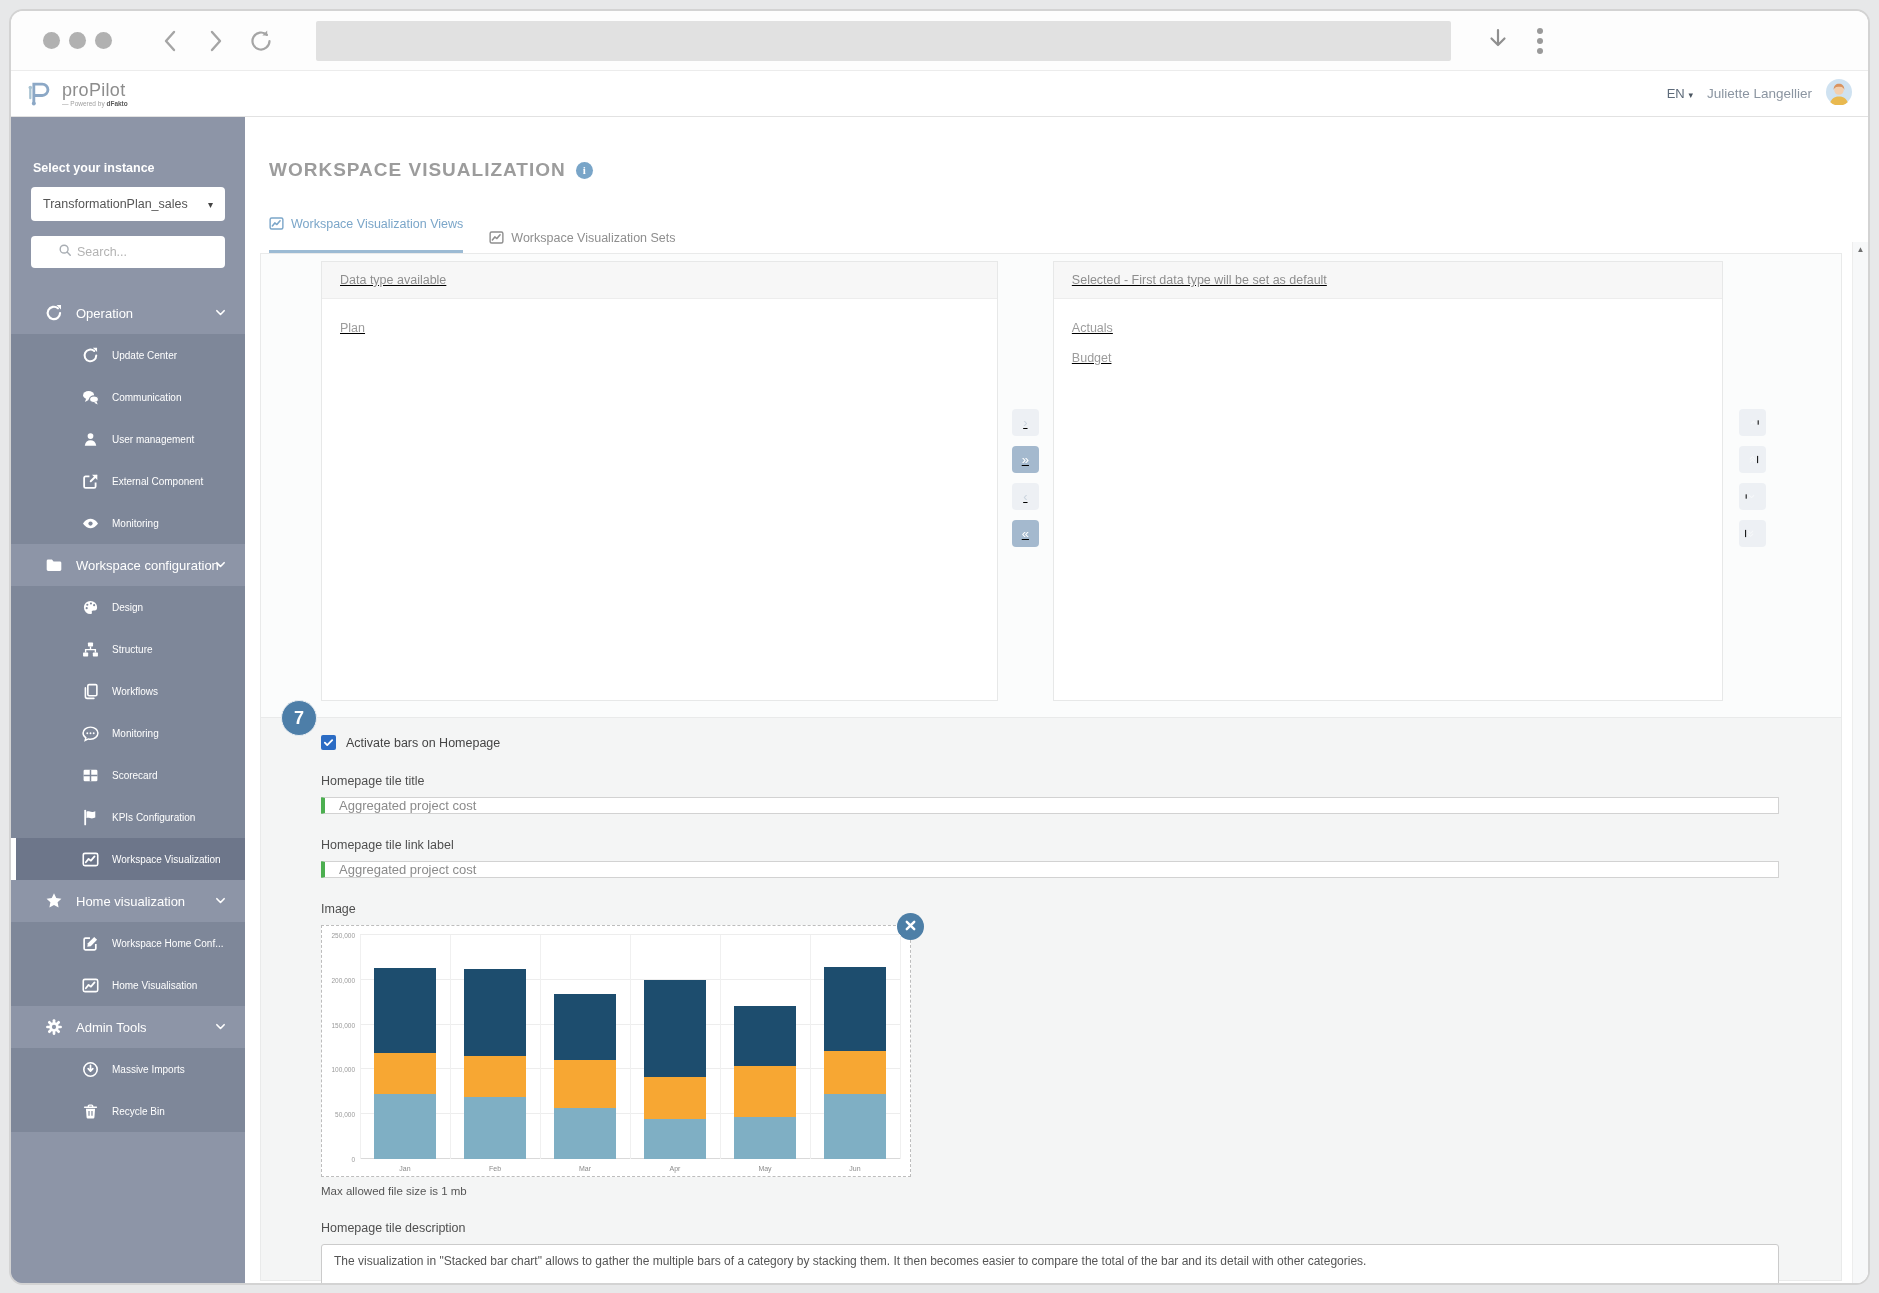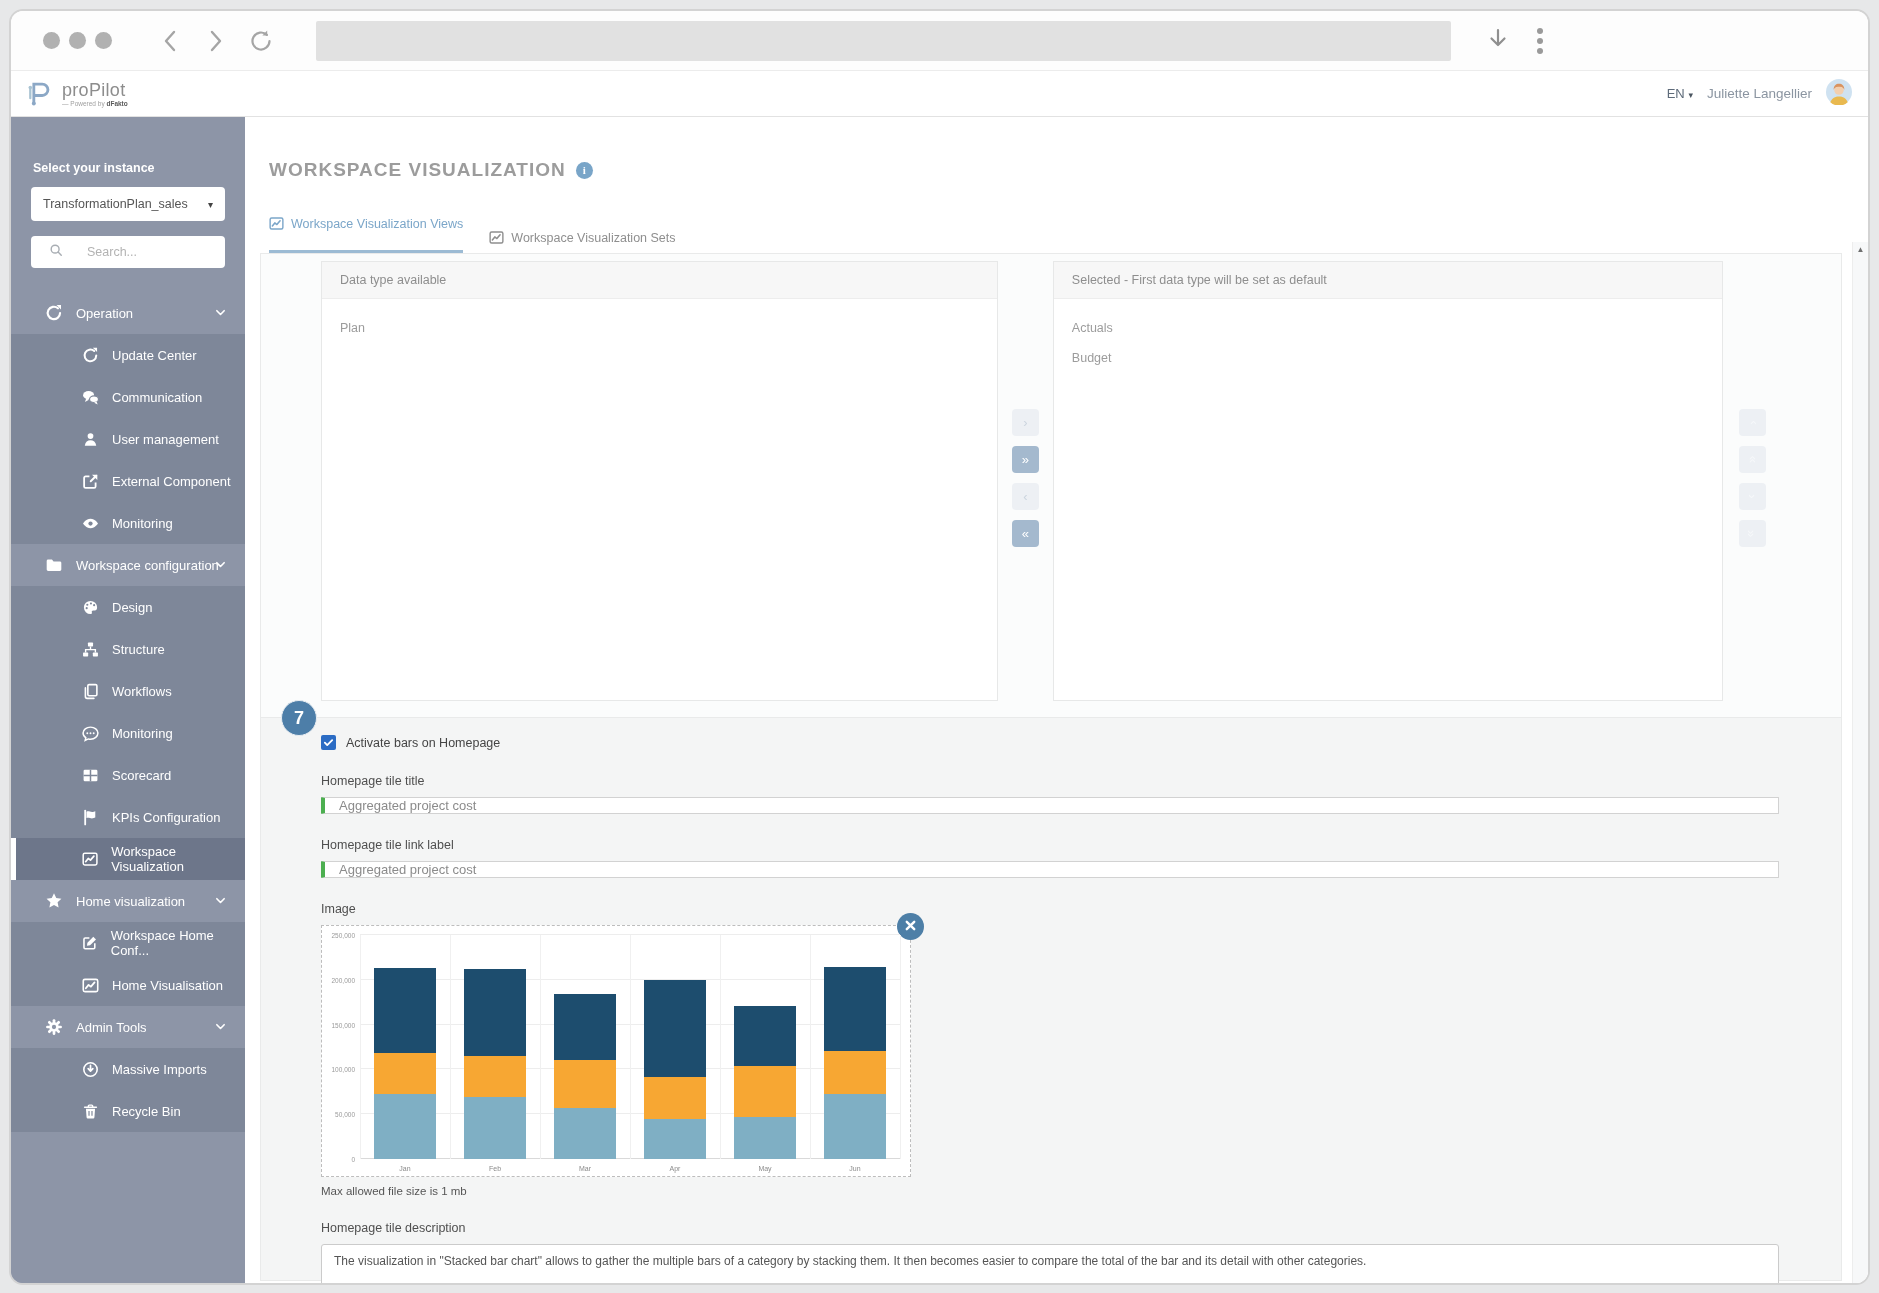--- a/index.html
+++ b/index.html
@@ -39,31 +39,31 @@
   .app-body { flex:1; display:flex; min-height:0; position:relative; }
   
   .sidebar { width:234px; background:#8d95a7; flex:none; overflow:hidden; padding-top:44px;
     display:flex; flex-direction:column; }
   .instance-label { color:#fff; font-weight:bold; font-size:12.5px; margin:0 0 12px 22px; }
   .instance-select { margin:0 20px; height:34px; background:#fff; border-radius:4px;
     display:flex; align-items:center; padding:0 12px; }
   .instance-select span { font-size:12.5px; color:#555; flex:1; }
   .instance-select .caret { flex:none; font-size:10px; color:#444; }
   .search-box { margin:15px 20px 0; height:32px; background:#fff; border-radius:4px;
-    display:flex; align-items:center; padding:0 18px; gap:24px; color:#a8adb3; }
+    display:flex; align-items:center; padding:0 27px; gap:5px; color:#a8adb3; }
   .search-box input { border:none; outline:none; flex:1; font-size:12.5px; color:#666;
     font-family:inherit; background:transparent; }
   .search-box input::placeholder { color:#b3b3b3; }
   .menu { margin-top:24px; }
   .menu-group-header { height:42px; display:flex; align-items:center; color:#fff;
     font-size:13px; padding-left:34px; position:relative; cursor:default; }
   .menu-group-header .gicon { width:18px; margin-right:13px; display:flex; }
   .menu-group-header .chev { position:absolute; right:18px; top:14px; width:13px; }
   .submenu { background:#7e8799; }
-  .menu-item { height:42px; display:flex; align-items:center; color:#fff; font-size:13px;
+  .menu-item { height:42px; display:flex; align-items:center; color:#fff; font-size:10px;
     padding-left:71px; position:relative; cursor:default; }
   .menu-item .iicon { width:17px; margin-right:13px; display:flex; }
   .menu-item.active { background:#6d768a; }
   .menu-item.active::before { content:""; position:absolute; left:0; top:0; bottom:0;
     width:5px; background:#fff; }
   .sidebar-fill { flex:1; background:#8d95a7; }
   
   .main { flex:1; background:#fff; min-width:0; display:flex; flex-direction:column; position:relative; }
   .page-title-row { display:flex; align-items:center; gap:10px; margin:42px 0 0 24px; }
   .page-title { font-size:19px; font-weight:bold; color:#9c9c9c; letter-spacing:1px; }
@@ -71,21 +71,21 @@
     font-size:11px; font-weight:bold; display:flex; align-items:center; justify-content:center;
     font-family:"Liberation Serif",serif; }
   .tabs { display:flex; gap:26px; margin:24px 0 0 24px;text-align:right; }
   .tab { display:flex; align-items:center; gap:7px; font-size:12.5px; padding-bottom:8px; cursor:default; }
   .tab .ticon { width:15px; display:flex; }
   .tab.active { color:#7ba6c9; border-bottom:3px solid #9cbbd4; }
   .tab.inactive { color:#8f8f8f;margin-top:25px; }
   
   .content-card { flex:1; margin:0 26px 2px 15px; border:1px solid #e9eaea;
     background:#fbfcfc; display:flex; flex-direction:column; min-height:0; }
-  .duallist-row { display:flex; padding:7px 60px 0 60px; height:447px; flex:none; }
+  .duallist-row { display:flex; padding:7px 60px 0 60px; height:447px; flex:none;text-decoration:underline; }
   .panel { border:1px solid #e7e8e8; background:#fff; display:flex; flex-direction:column; }
   .panel.pleft { flex:1.01; }
   .panel.pright { flex:1; }
   .panel-header { height:37px; background:#f7f7f7; border-bottom:1px solid #ededed;
     font-size:12.5px; color:#8e8e8e; display:flex; align-items:center; padding-left:18px; flex:none; }
   .panel-body { padding:14px 18px; }
   .dl-item { font-size:12.5px; color:#9c9c9c; height:30px; display:flex; align-items:center; cursor:default; }
   .transfer-col { width:55px; flex:none; display:flex; flex-direction:column; align-items:center;
     justify-content:flex-start; padding-top:148px; gap:10px; }
   .reorder-col { width:58px; flex:none; display:flex; flex-direction:column; align-items:center;

